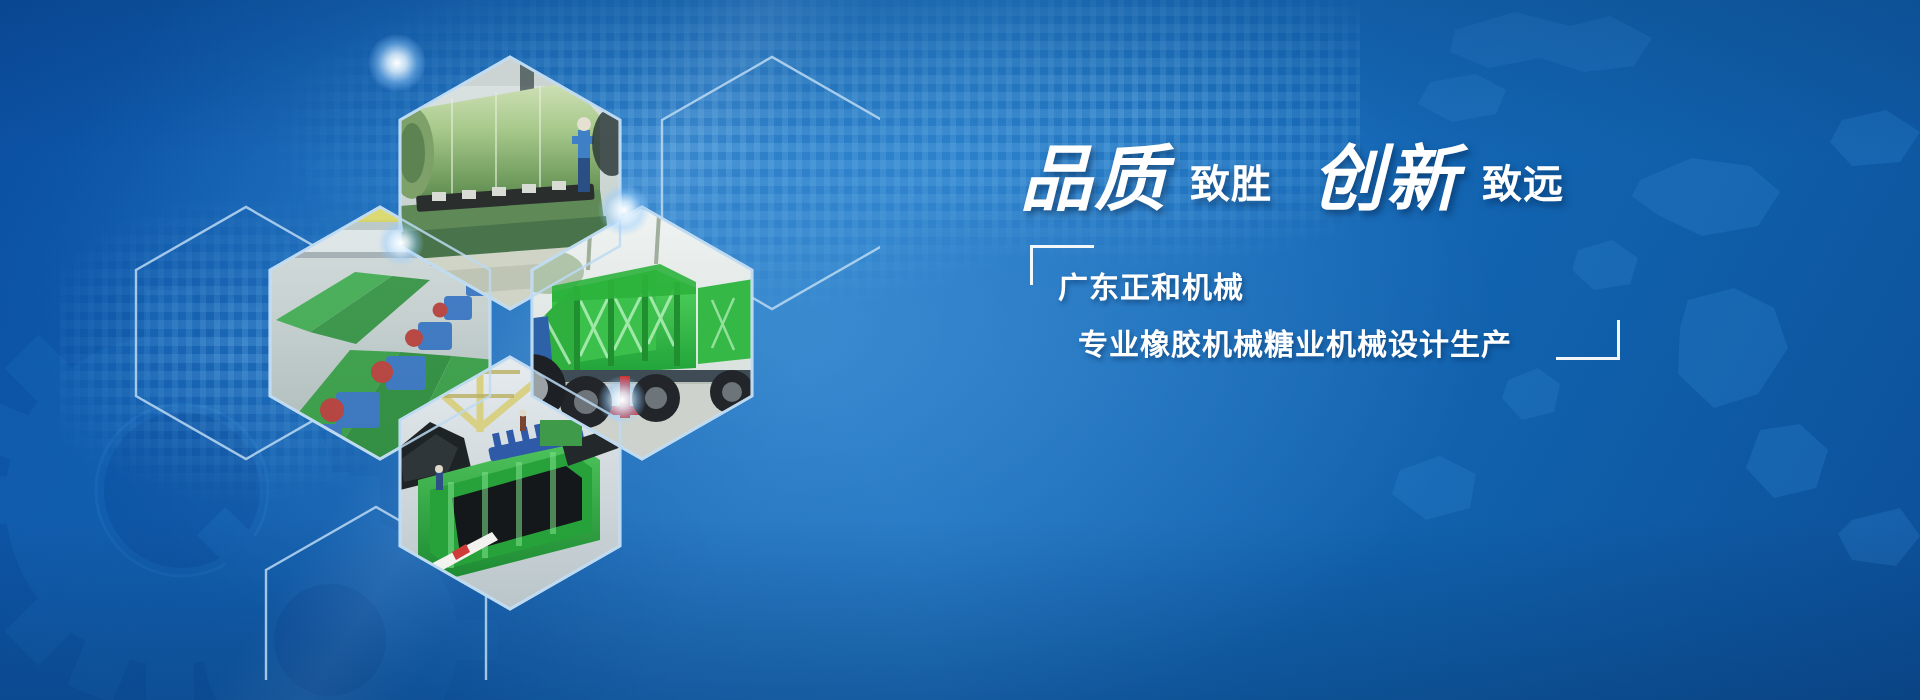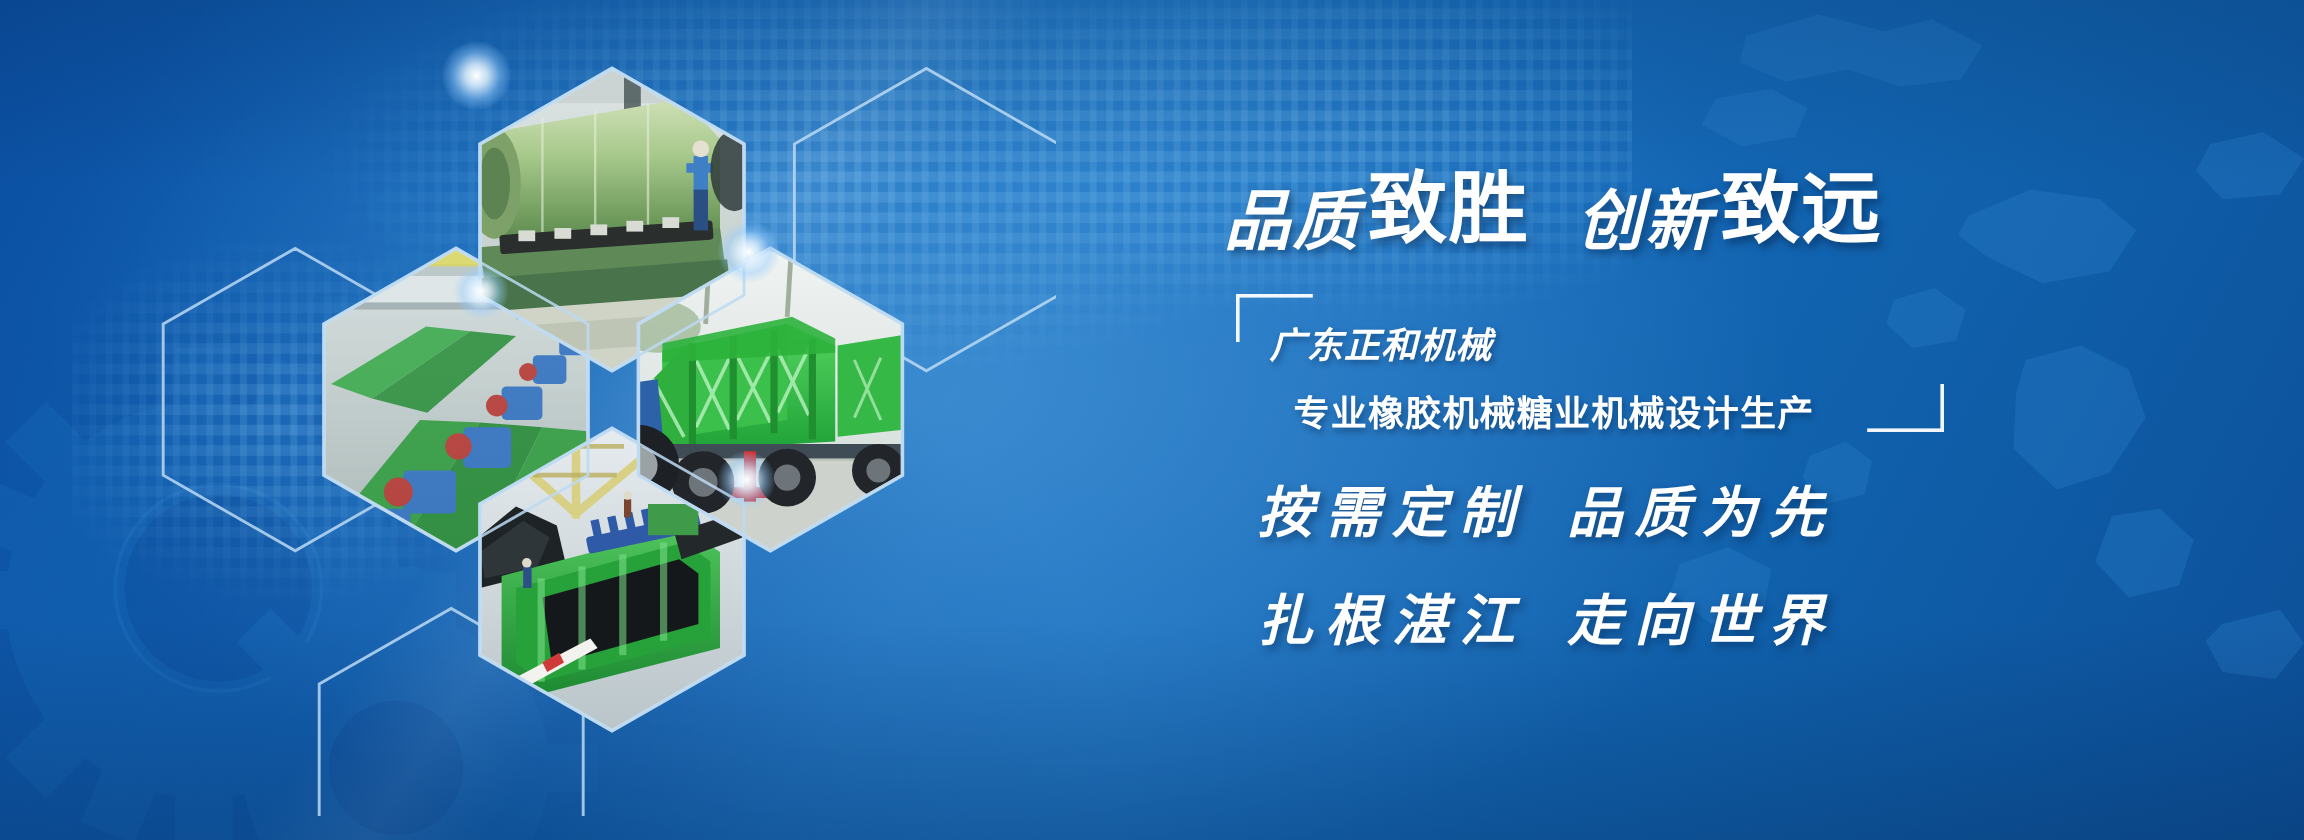--- a/index.html
+++ b/index.html
@@ -90,27 +90,27 @@
   .textblock{ position:absolute; left:1020px; top:120px; width:860px; height:520px; }
 
   .headline{
     position:absolute; left:0; top:0;
     white-space:nowrap;
     color:#ffffff;
     text-shadow:3px 4px 7px rgba(3,34,72,.55);
   }
   .hl-big{
     font-family:"DejaVu Serif","Liberation Serif",serif;
-    font-size:55px; font-weight:700; font-style:italic;
+    font-size:72px; font-weight:700; font-style:italic;
     letter-spacing:2px; vertical-align:-2px;
   }
   .hl-small{
     font-family:"DejaVu Sans","Liberation Sans",sans-serif;
-    font-size:66px; font-weight:700;
-    letter-spacing:1px; margin-left:6px; vertical-align:4px;
+    font-size:40px; font-weight:700;
+    letter-spacing:1px; margin-left:22px; vertical-align:4px;
   }
   .hl-gap{ display:inline-block; width:40px; }
 
   .subwrap{ position:absolute; left:10px; top:125px; width:590px; height:115px; }
   .bracket-tl{
     position:absolute; left:0; top:0; width:64px; height:40px;
     border-left:3px solid #ffffff; border-top:3px solid #ffffff;
     opacity:.95;
   }
   .bracket-br{
@@ -118,21 +118,21 @@
     border-right:3px solid #ffffff; border-bottom:3px solid #ffffff;
     opacity:.95;
   }
   .subline{
     color:#ffffff;
     font-family:"DejaVu Sans","Liberation Sans",sans-serif;
     font-weight:700; font-size:30px; letter-spacing:1px;
     text-shadow:2px 3px 5px rgba(3,34,72,.45);
     white-space:nowrap;
   }
-  .subline.l1{ position:absolute; left:28px; top:18px;font-style:italic; }
+  .subline.l1{ position:absolute; left:28px; top:18px; }
   .subline.l2{ position:absolute; left:48px; top:75px; }
 
   .sloganwrap{ position:absolute; left:28px; top:270px; }
   .slogan{
     color:#ffffff;
     font-family:"DejaVu Serif","Liberation Serif",serif;
     font-weight:700; font-style:italic;
     font-size:46px; letter-spacing:10px;
     text-shadow:3px 4px 7px rgba(3,34,72,.50);
     white-space:nowrap; margin-bottom:24px;
@@ -508,23 +508,15 @@
       <span class="hl-big">品质</span><span class="hl-small">致胜</span><span class="hl-gap"></span><span class="hl-big">创新</span><span class="hl-small">致远</span>
     </div>
 
     <div class="subwrap">
       <div class="bracket-tl"></div>
       <div class="bracket-br"></div>
       <div class="subline l1">广东正和机械</div>
       <div class="subline l2">专业橡胶机械糖业机械设计生产</div>
     </div>
 
-    <div class="sloganwrap">
-      <div class="slogan">
-        <span>按需定制</span><span class="sgap"></span><span>品质为先</span>
-      </div>
-      <div class="slogan">
-        <span>扎根湛江</span><span class="sgap"></span><span>走向世界</span>
-      </div>
-    </div>
 
   </div>
 </div>
 
 </body></html>

